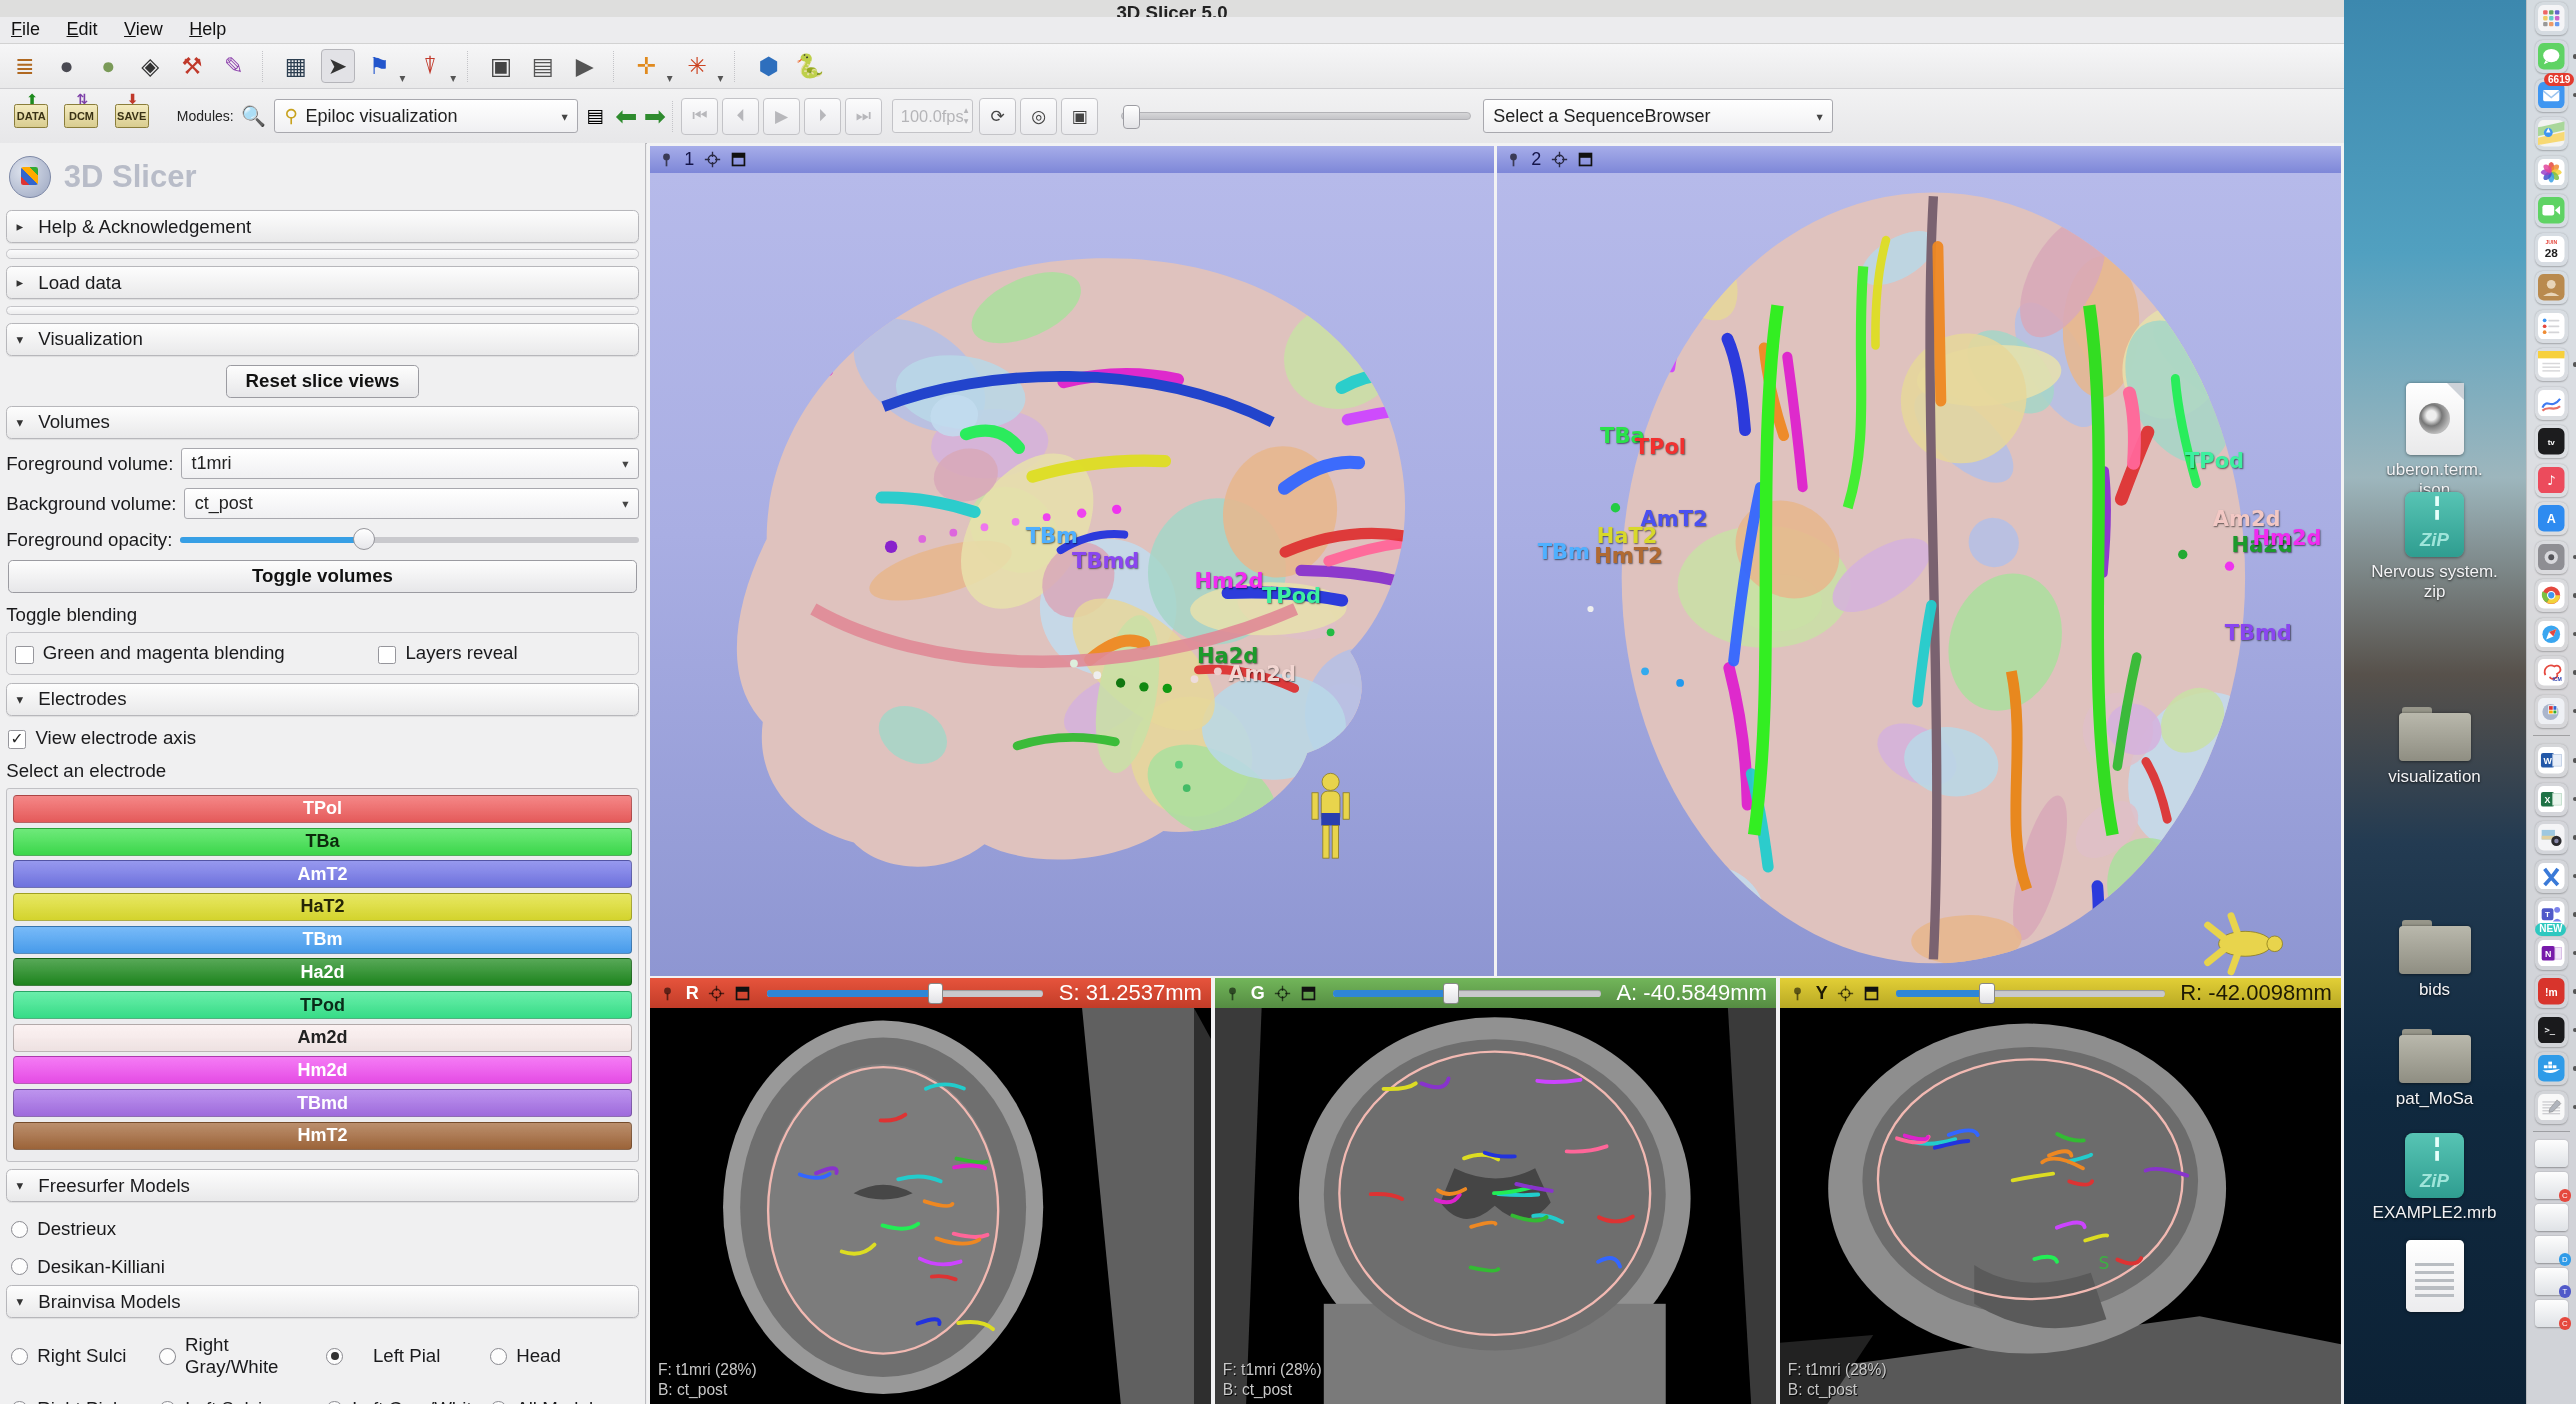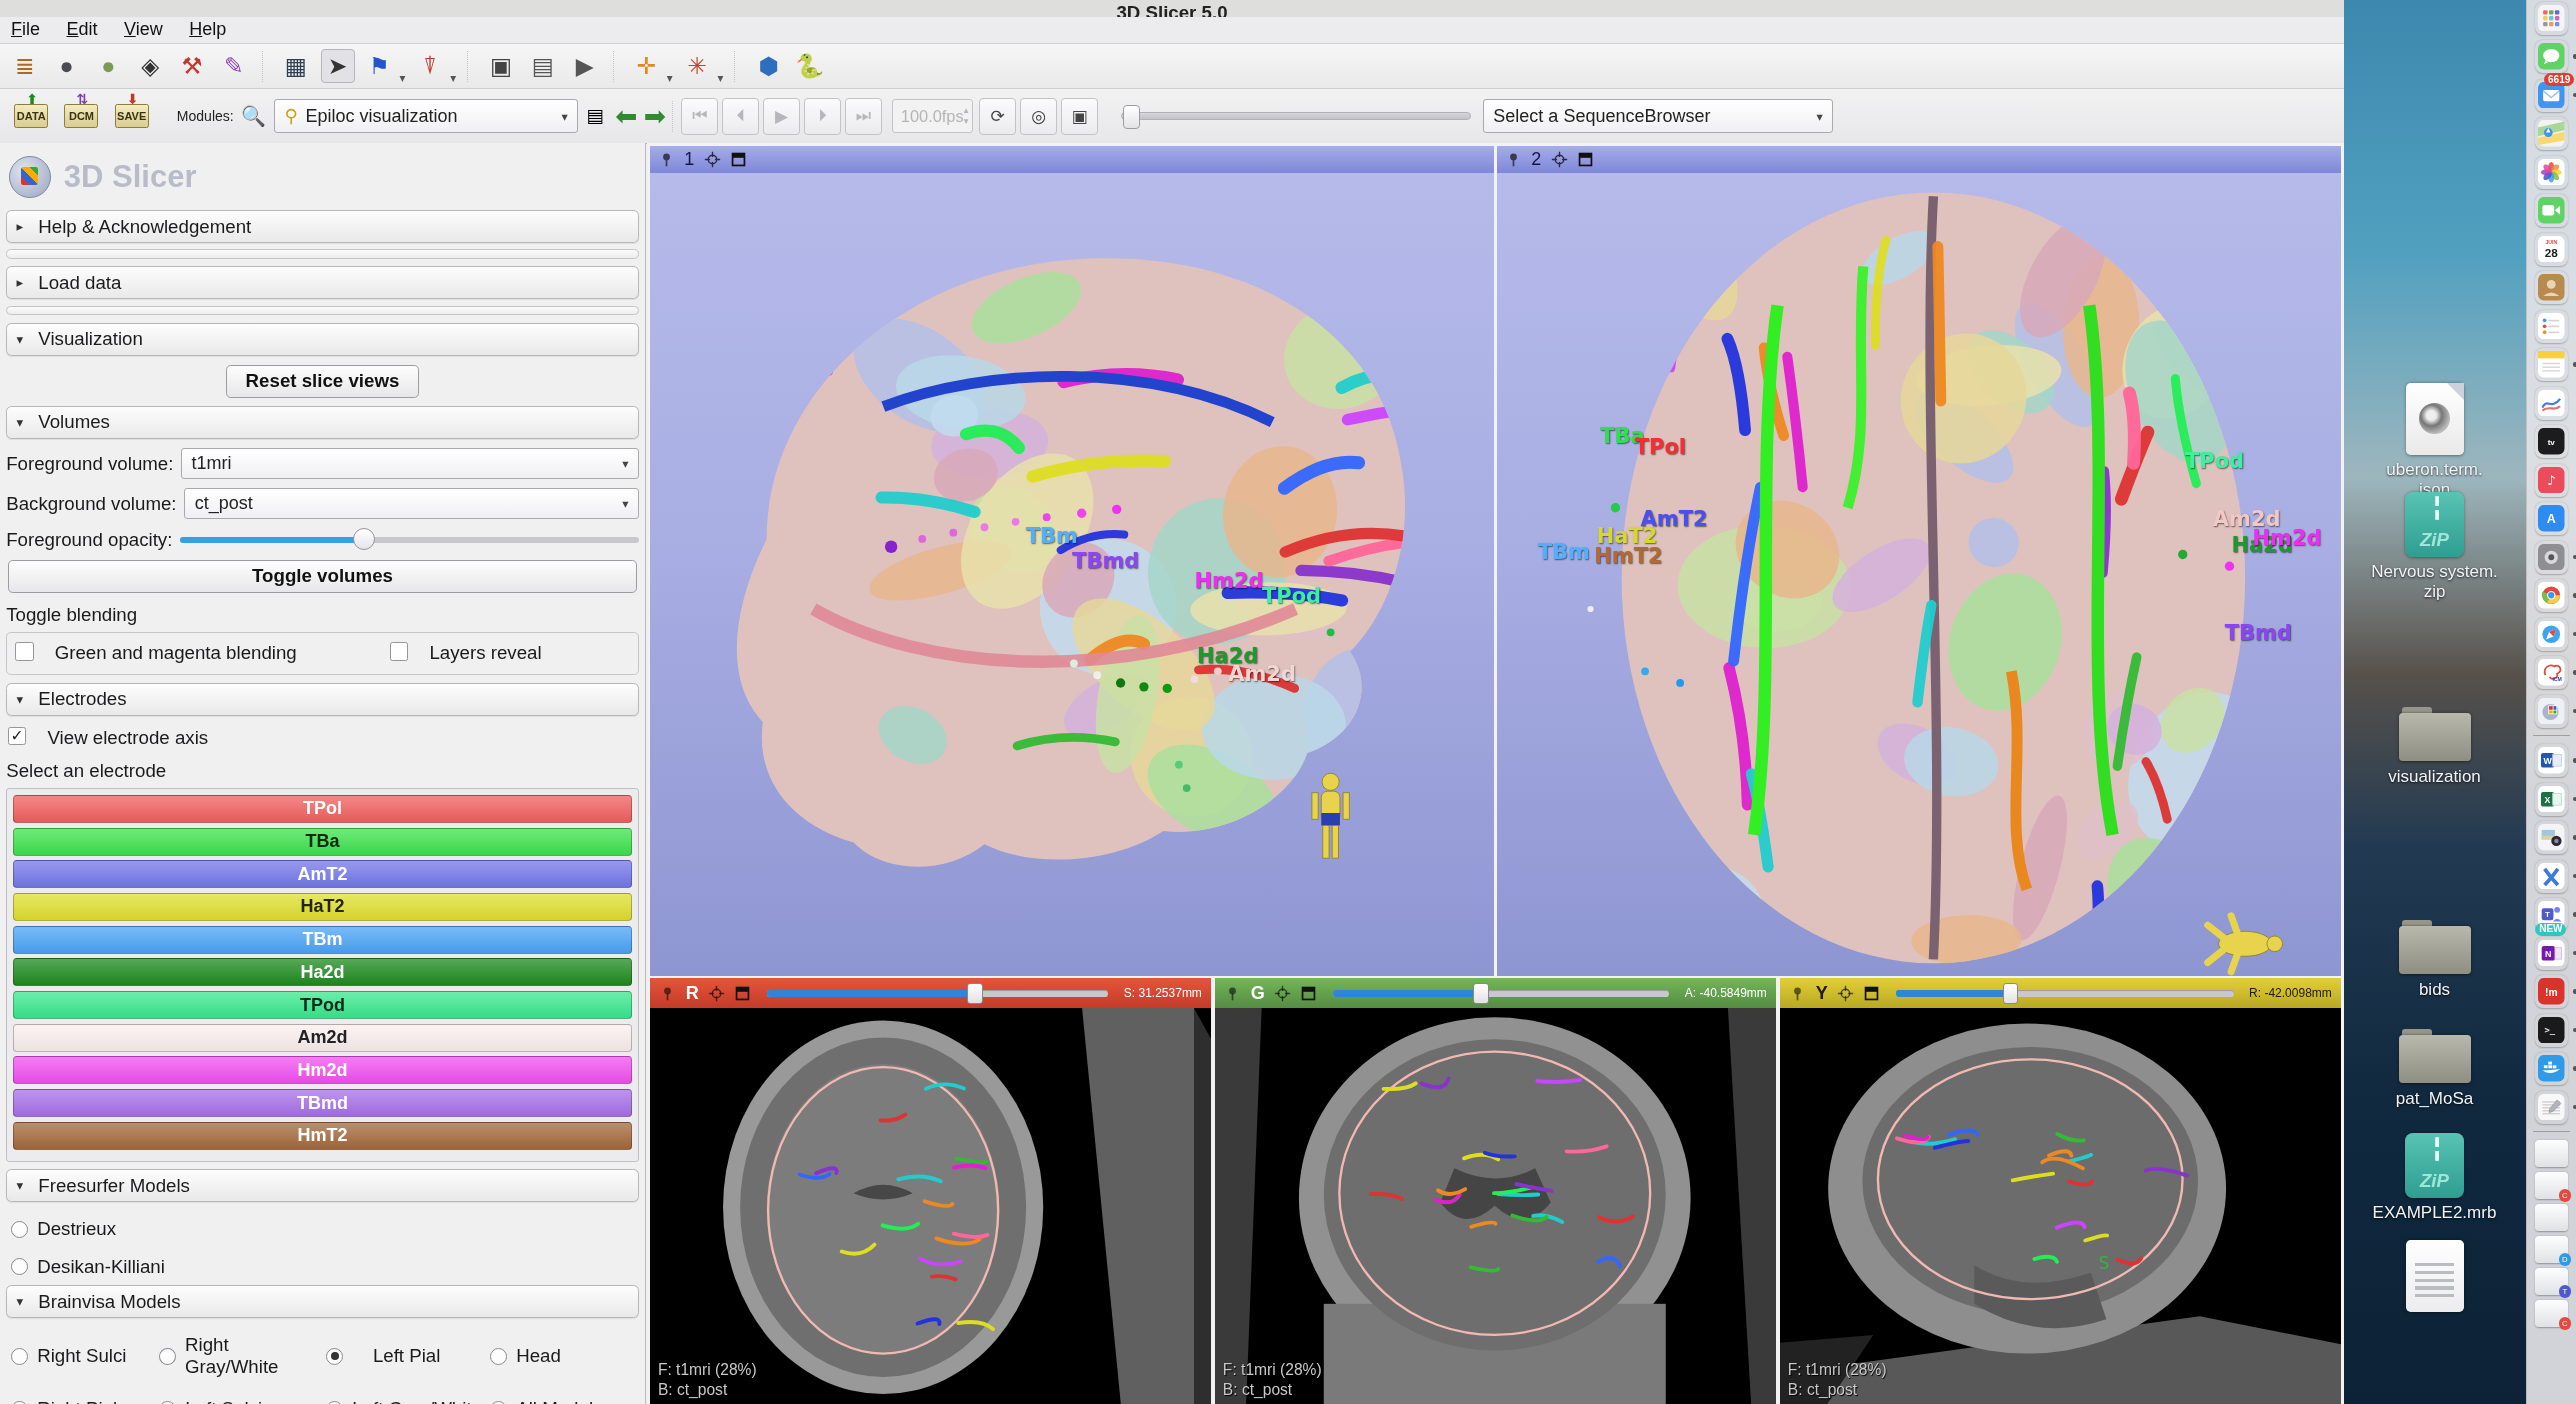--- a/index.html
+++ b/index.html
@@ -66,21 +66,21 @@
     border:0.8px solid #9b9ba1; border-radius:4.7px; font-size:18.7px; font-weight:bold; color:#111; padding:0 18.7px;
     font-family:inherit;text-align:center; }
   .formrow { display:flex; align-items:center; margin-top:9.3px; font-size:18.7px; color:#1a1a1c; gap:7.8px; }
   .formrow .combo { flex:1; height:31px; }
   .opacity-track { position:relative; flex:1; height:6.2px; border-radius:3.1px; background:#c9c9cd; }
   .opacity-track .fill { position:absolute; left:0; top:0; height:6.2px; border-radius:3.1px; background:#379fe5; }
   .opacity-track .oknob { position:absolute; top:-8.6px; width:22px; height:22px; border-radius:50%;
     background:linear-gradient(#ffffff,#e6e6ea); border:0.8px solid #96969c; }
   .sublabel { font-size:18.7px; color:#1a1a1c; margin-top:11px; }
   .groupbox { border:0.8px solid #c6c6ca; border-radius:4.7px; margin-top:6.2px; padding:9.3px 7.8px; display:flex; gap:93px; }
-  .cbrow { display:flex; align-items:flex-start; gap:21px; font-size:18.7px; color:#1a1a1c; }
+  .cbrow { display:flex; align-items:flex-end; gap:9px; font-size:18.7px; color:#1a1a1c; }
   .cb { width:18.7px; height:18.7px; background:#fff; border:0.8px solid #96969c; border-radius:2.3px;
     display:flex; align-items:center; justify-content:center; font-size:15.6px; color:#222; }
   .radio { width:17px; height:17px; border-radius:50%; border:0.8px solid #8a8a90; background:#fdfdfd; position:relative; }
   .radio.on::after { content:""; position:absolute; left:3.9px; top:3.9px; width:7.8px; height:7.8px; border-radius:50%; background:#333; }
   .electrode-frame { border:0.8px solid #c0c0c4; border-radius:3.1px; background:#ececee; margin-top:6.2px; padding:6.2px; }
   .ebtn { height:28px; border-radius:3.9px; margin-bottom:4.7px; display:flex; align-items:center; justify-content:center;
     font-size:18px; font-weight:bold; border:0.8px solid rgba(0,0,0,0.25); }
   .fsrow { display:flex; align-items:center; gap:9.3px; font-size:18.7px; color:#1a1a1c; margin:15.6px 0 0 4.7px; }
   .bvgrid { display:grid; grid-template-columns:148px 167px 164px 1fr; row-gap:20px; margin:15.6px 0 0 4.7px; }
 
@@ -96,21 +96,21 @@
     font-family:"DejaVu Sans",sans-serif; }
   .slicewrap { position:absolute; left:3.1px; top:835px; width:1691px; height:427px; display:flex; gap:3.9px; }
   .slice { position:relative; flex:1; overflow:hidden; }
   .shead { height:30px; display:flex; align-items:center; gap:9.3px; padding:0 9.3px; font-size:18px; }
   .shead .letter { font-weight:bold; }
   .strack { position:relative; flex:1; height:7px; border-radius:3.1px; background:#c9c9cc; margin:0 6.2px;
     box-shadow:inset 0 0.8px 0.8px rgba(0,0,0,0.3); }
   .strack .sfill { position:absolute; left:0; top:0; height:7px; border-radius:3.1px; background:#2f86d6; }
   .strack .sknob { position:absolute; top:-7px; width:15.6px; height:21px; border-radius:3.1px;
     background:linear-gradient(#fff,#e2e2e6); border:0.8px solid #888; }
-  .sval { font-size:12px; white-space:nowrap; }
+  .sval { font-size:22px; white-space:nowrap; }
   .simg { position:absolute; left:0; top:30px; right:0; bottom:0; background:#000; }
   .slabels { position:absolute; left:7.8px; bottom:4.7px; font-size:15.6px; color:#c8c8c8; line-height:20px;
     text-shadow:0.8px 0.8px 0.8px #000; }
   .micon { display:inline-flex; width:17px; height:17px; }
 
   
   .desktop { position:absolute; left:2344px; top:0; width:232px; height:1405px;
     background:linear-gradient(#3c88ae 0%, #51a0c0 18%, #9db6bd 34%, #57514b 48%, #233b52 60%, #10293f 78%, #0c2236 100%); }
   .files { position:absolute; left:0; top:0; width:181px; height:1405px; }
   .dfile { position:absolute; width:181px; text-align:center; }

